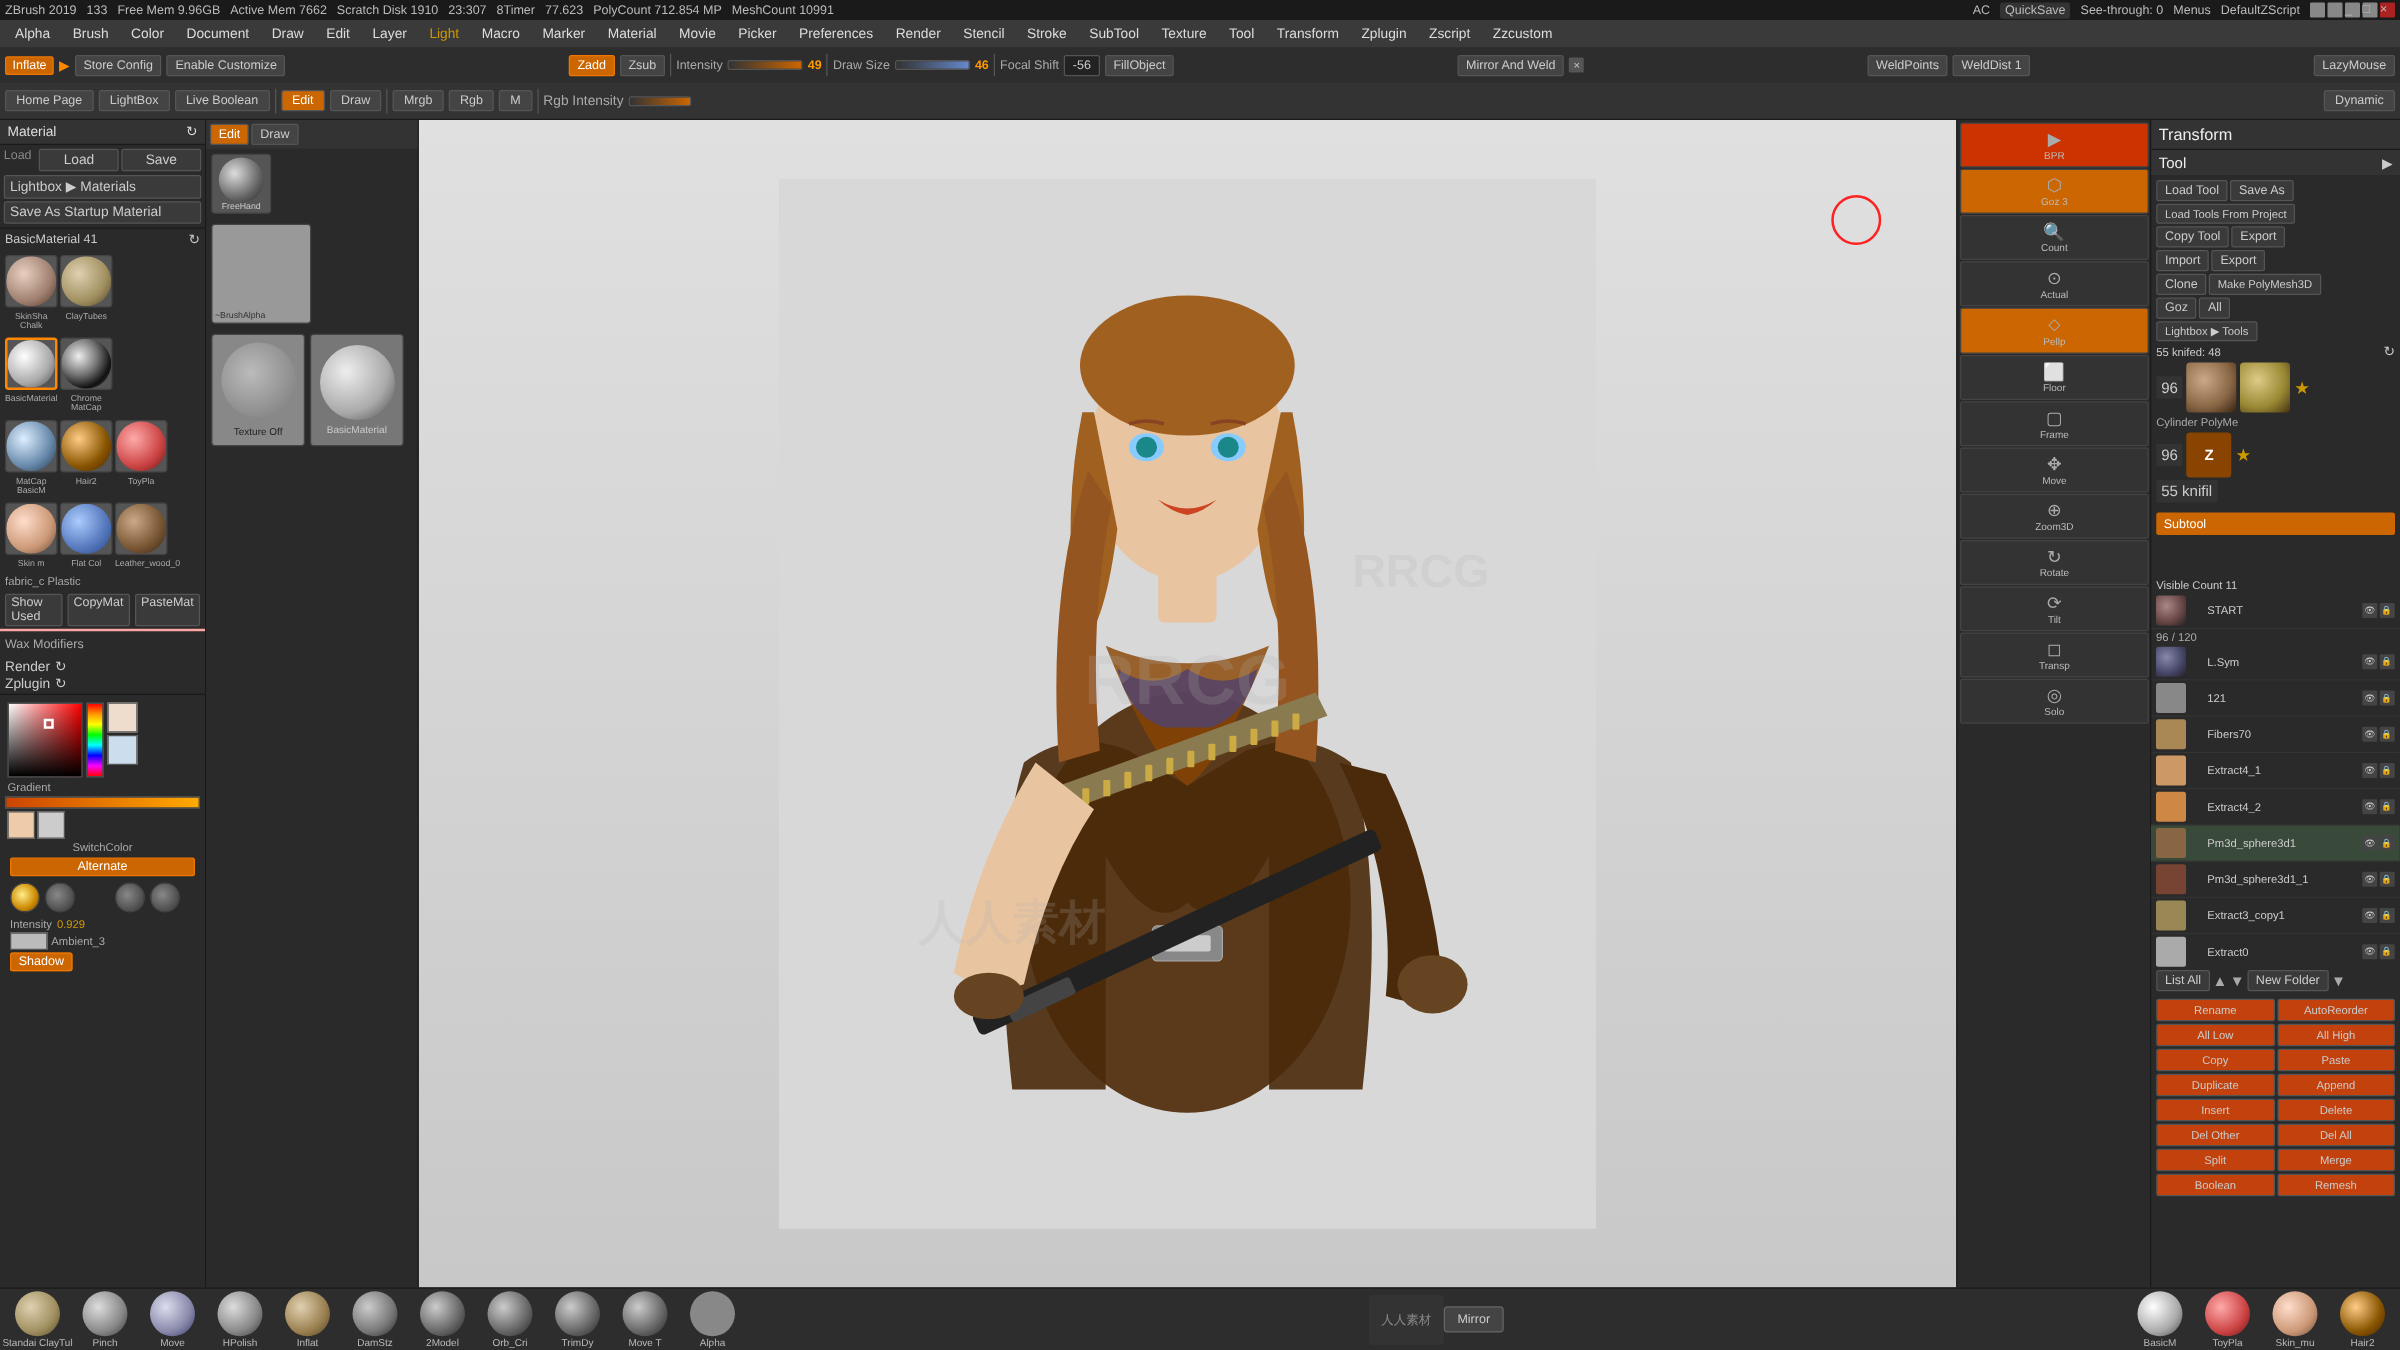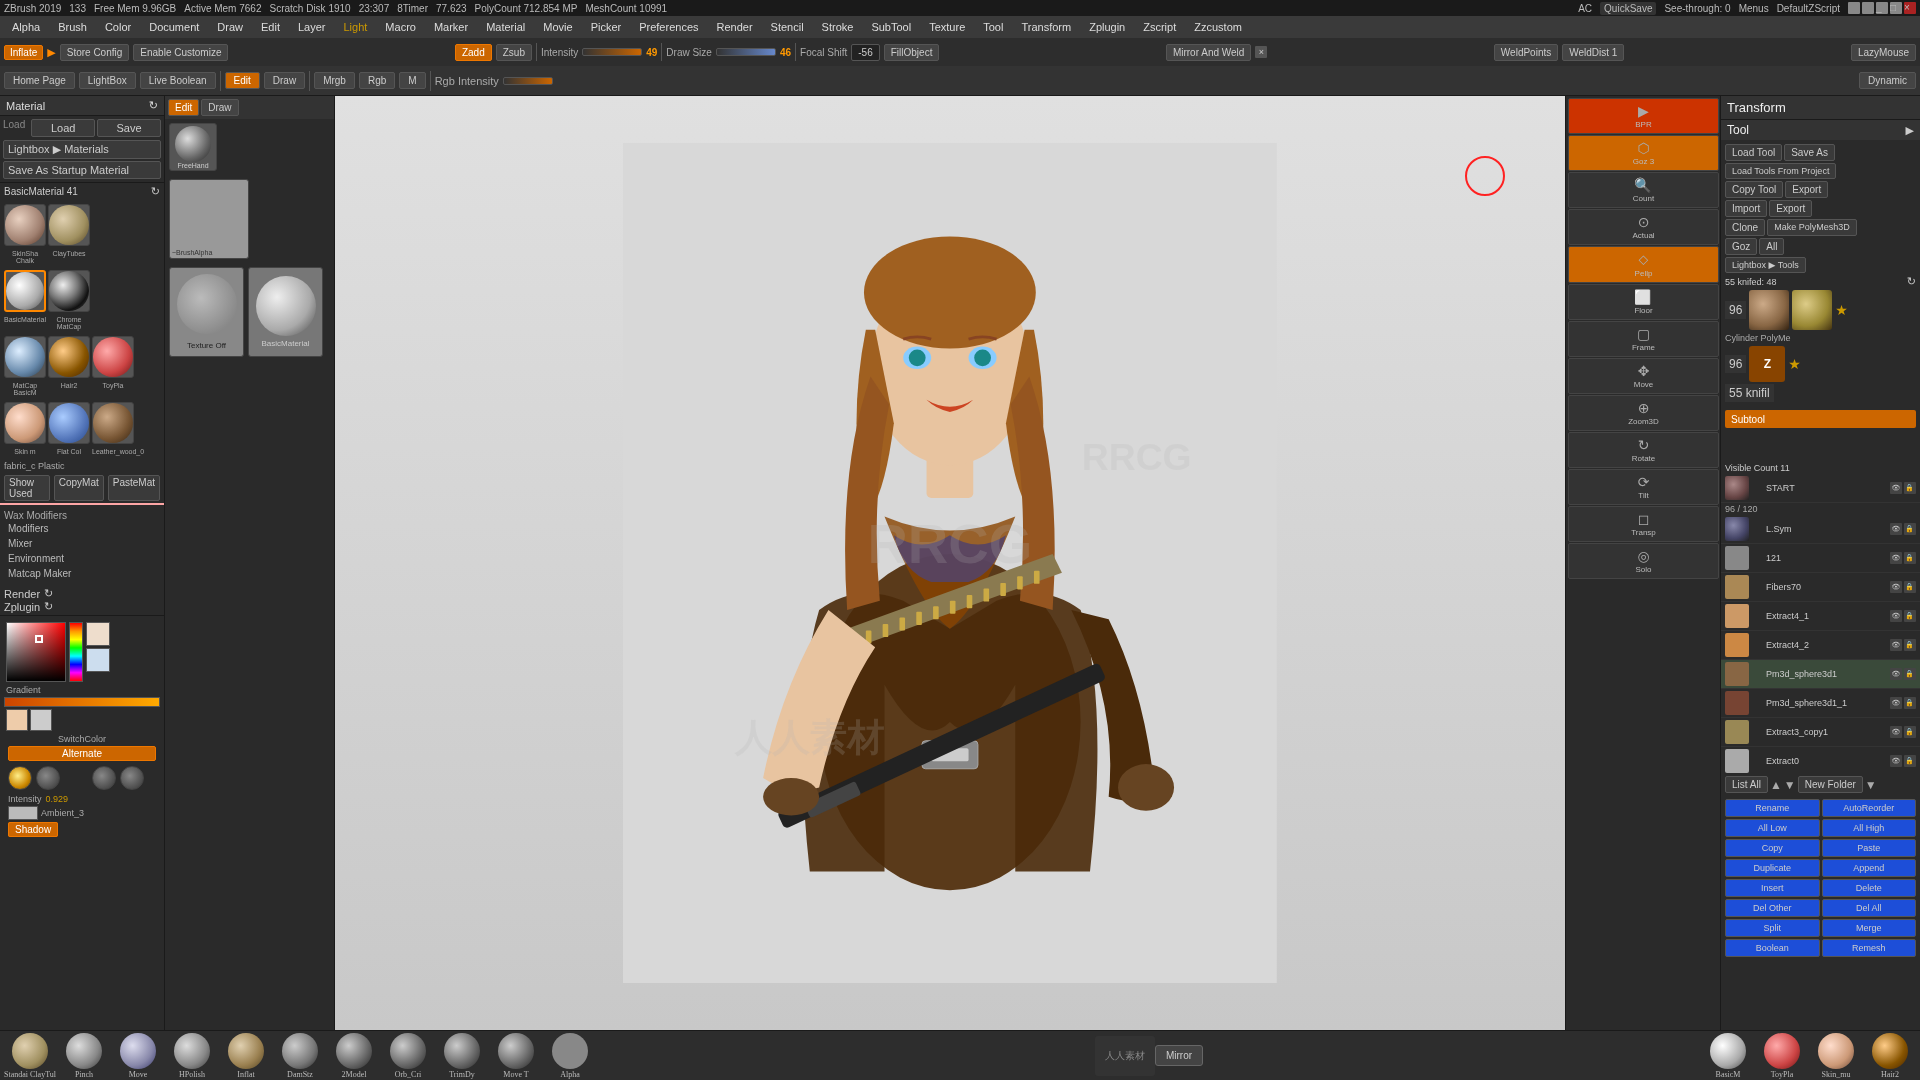--- a/index.html
+++ b/index.html
@@ -380,21 +380,20 @@
       gap: 2px;
       flex-shrink: 0;
       border-top: 1px solid #1a1a1a;
     }
     .bottom-tool-item {
       display: flex;
       flex-direction: column;
       align-items: center;
       width: 52px;
       cursor: pointer;
-      font-family: Liberation Serif, serif;
     }
     .bottom-tool-sphere {
       width: 36px;
       height: 36px;
       border-radius: 50%;
       background: radial-gradient(circle at 35% 35%, #ccc, #666 60%, #222);
     }
     .bottom-tool-label {
       font-size: 8px;
       color: #bbb;
@@ -510,21 +509,21 @@
 
     
     .subtool-actions {
       display: grid;
       grid-template-columns: 1fr 1fr;
       gap: 2px;
       padding: 4px;
     }
     .sa-btn {
       padding: 3px 4px;
-      background: #1d4ed8;
+      background: #c2410c;
       border: 1px solid #555;
       border-radius: 2px;
       color: #ccc;
       cursor: pointer;
       font-size: 9px;
       text-align: center;
     }
   </style>
 </head>
 <body>
@@ -721,26 +720,20 @@
     </div>
 
     <div style="display:flex;gap:4px;padding:2px 4px;">
       <span style="font-size:10px;color:#ccc;cursor:pointer;background:#3a3a3a;border:1px solid #555;padding:1px 4px;border-radius:2px;">Show Used</span>
       <span style="font-size:10px;color:#ccc;cursor:pointer;background:#3a3a3a;border:1px solid #555;padding:1px 4px;border-radius:2px;">CopyMat</span>
       <span style="font-size:10px;color:#ccc;cursor:pointer;background:#3a3a3a;border:1px solid #555;padding:1px 4px;border-radius:2px;">PasteMat</span>
     </div>
 
     <div class="wax-section">
       <span class="wax-title">Wax Modifiers</span>
-      <div>
-        <span class="section-link">Modifiers</span>
-        <span class="section-link">Mixer</span>
-        <span class="section-link">Environment</span>
-        <span class="section-link">Matcap Maker</span>
-      </div>
     </div>
 
     <div style="padding:2px 4px;">
       <div style="display:flex;align-items:center;gap:4px;">
         <span style="font-size:11px;color:#ccc;cursor:pointer;">Render</span>
         <span style="cursor:pointer;">↻</span>
       </div>
       <div style="display:flex;align-items:center;gap:4px;">
         <span style="font-size:11px;color:#ccc;cursor:pointer;">Zplugin</span>
         <span style="cursor:pointer;">↻</span>

